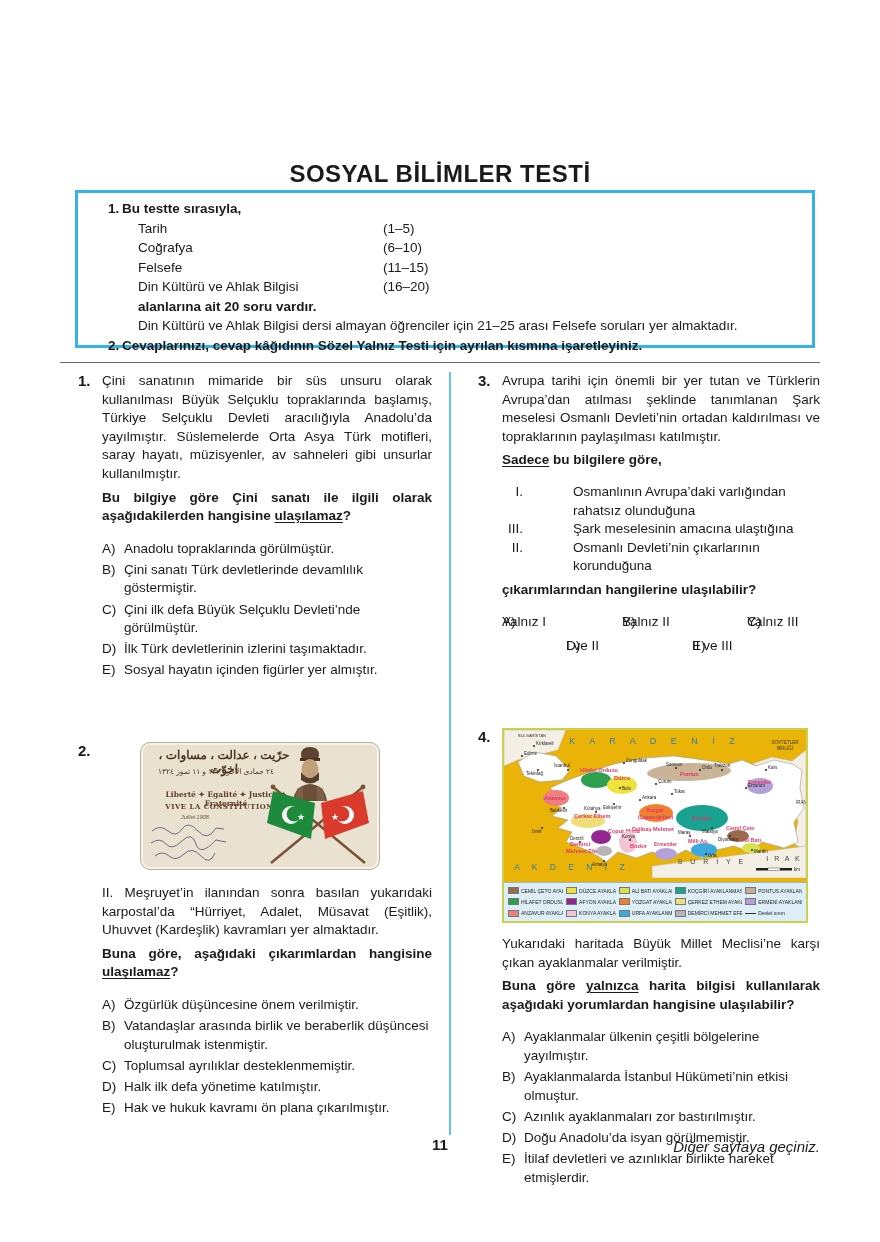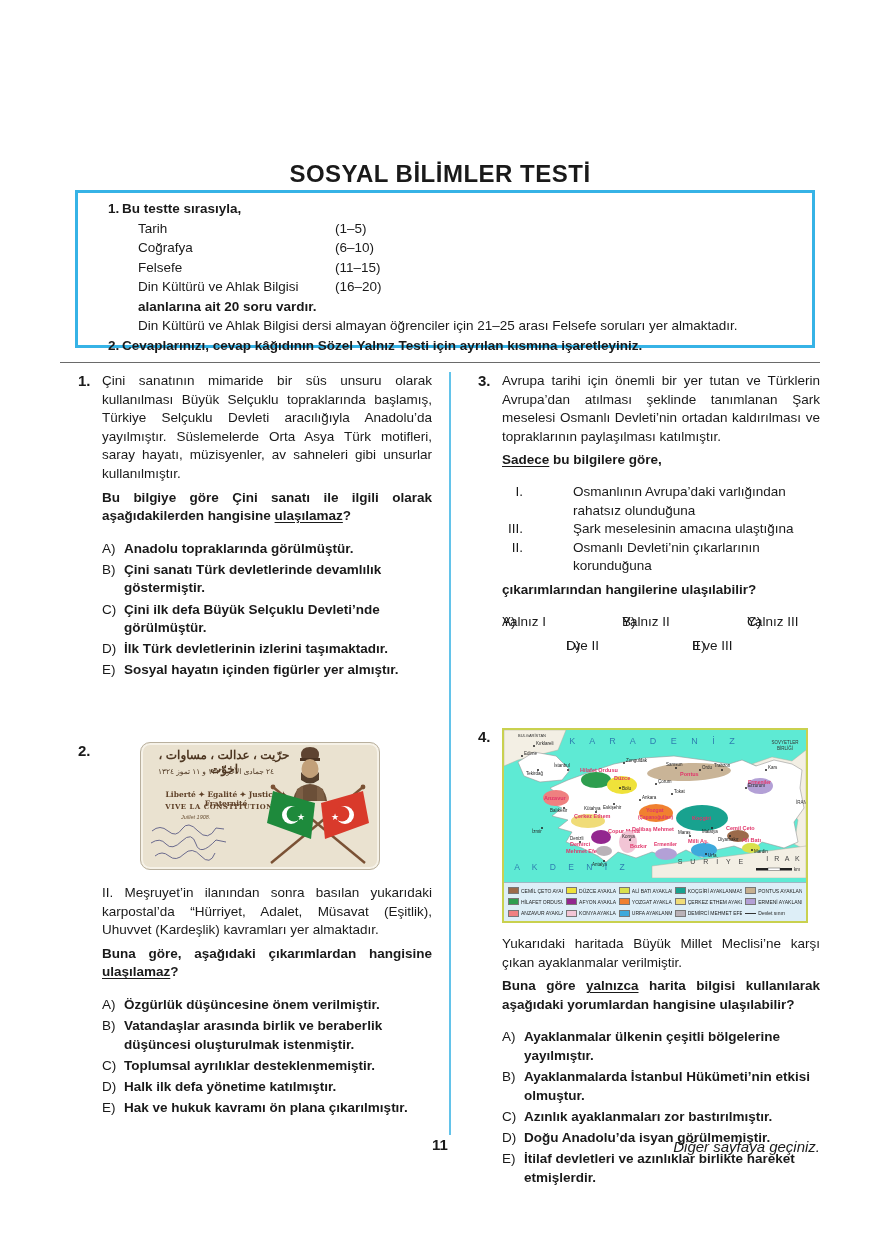--- a/index.html
+++ b/index.html
@@ -6,41 +6,41 @@
   body{width:880px;height:1242px;position:relative;font-family:"Liberation Sans",sans-serif;color:#1a1a1a;-webkit-font-smoothing:antialiased;}
   .page{position:absolute;inset:0;}
 
   
   .title{position:absolute;top:160px;left:60px;width:760px;text-align:center;font-size:24px;font-weight:bold;letter-spacing:.5px;}
   .instr-box{position:absolute;left:75px;top:190px;width:740px;height:158px;box-sizing:border-box;border:3px solid #36b3e6;padding:6px 14px 4px 14px;font-size:13.5px;line-height:19.5px;}
   .irow{display:flex;}
   .inum{width:30px;font-weight:bold;flex:none;padding-left:16px;box-sizing:border-box;}
   .itxt{flex:1;}
   .b{font-weight:bold;}
-  .subj-row{display:flex;padding-left:46px;}
+  .subj-row{display:flex;padding-left:46px;gap:48px;}
   .subj-name{width:197px;flex:none;}
   .indent{padding-left:46px;}
   .hrule{position:absolute;left:60px;top:362px;width:760px;height:1px;background:#6a6a6a;}
   .vdivider{position:absolute;left:449px;top:372px;width:2px;height:763px;background:#63c3ea;}
 
   
   .col{position:absolute;top:372px;height:765px;}
   .col-left{left:78px;width:354px;}
   .col-right{left:478px;width:342px;}
 
   .q{display:flex;}
   .qnum{width:24px;flex:none;font-weight:bold;font-size:15px;}
   .qbody{flex:1;min-width:0;}
   .body-text{font-size:13.5px;line-height:18.6px;text-align:justify;}
   .stem{font-size:13.5px;line-height:18.6px;font-weight:bold;margin-top:5px;text-align:justify;}
   .u{text-decoration:underline;text-underline-offset:2px;}
   .opts{margin-top:14px;}
   .opt{display:flex;font-size:13.5px;line-height:18.6px;margin-bottom:2.5px;}
   .ol{width:22px;flex:none;}
-  .ot{flex:1;text-align:left;font-weight:bold;}
+  .ot{flex:1;text-align:left;}
 
   
   .ritems{margin-top:13px;}
   .ritem{display:flex;font-size:13.5px;line-height:18.6px;}
   .rnum{width:28px;flex:none;text-align:right;padding-right:7px;box-sizing:border-box;}
   .rtxt{flex:1;margin-left:43px;}
   
   .optrow{position:relative;height:20px;font-size:13.5px;margin-top:4px;}
   .optrow span{position:absolute;white-space:nowrap;}
 
@@ -52,21 +52,21 @@
   .pc-arabic1{position:absolute;top:5px;left:8px;width:150px;font-size:12px;font-weight:bold;color:#4e3722;text-align:center;direction:rtl;}
   .pc-arabic2{position:absolute;top:24px;left:10px;width:130px;font-size:7.5px;color:#4e3722;text-align:center;direction:rtl;}
   .pc-motto{position:absolute;top:47px;left:10px;width:150px;font-family:"DejaVu Serif",serif;font-size:7.5px;font-weight:bold;color:#5f4128;text-align:center;}
   .pc-vive{position:absolute;top:60px;left:10px;width:150px;font-family:"DejaVu Serif",serif;font-size:6.8px;font-weight:bold;letter-spacing:.6px;color:#5f4128;text-align:center;}
   .pc-date{position:absolute;top:71px;left:40px;font-size:5.5px;font-style:italic;color:#6b5236;}
   .pc-hand{position:absolute;left:8px;top:80px;}
   .pc-portrait{position:absolute;right:46px;top:2px;}
   .pc-flags{position:absolute;right:2px;bottom:2px;}
 
   
-  .mapbox{width:306px;box-sizing:border-box;border:2px solid #c9d14f;background:#5eead4;}
+  .mapbox{width:306px;box-sizing:border-box;border:2px solid #c9d14f;background:#eab308;}
   .legend{background:#ddeef7;border-top:1px solid #9db8c4;display:grid;grid-template-columns:1.02fr .92fr .98fr 1.25fr 1.05fr;gap:2px 3px;padding:3px 4px;height:32px;box-sizing:content-box;}
   .lg{display:flex;align-items:center;gap:2px;min-width:0;}
   .sw{width:9px;height:5px;flex:none;border:.5px solid #777;}
   .ln{width:11px;flex:none;border-top:1.2px solid #333;}
   .lt{font-size:5px;line-height:6px;color:#222;white-space:nowrap;overflow:hidden;}
 
   
   .pageno{position:absolute;top:1136px;left:60px;width:760px;text-align:center;font-size:15px;font-weight:bold;}
   .next{position:absolute;top:1138px;right:60px;font-size:15px;font-weight:normal;font-style:italic;}
 </style>

